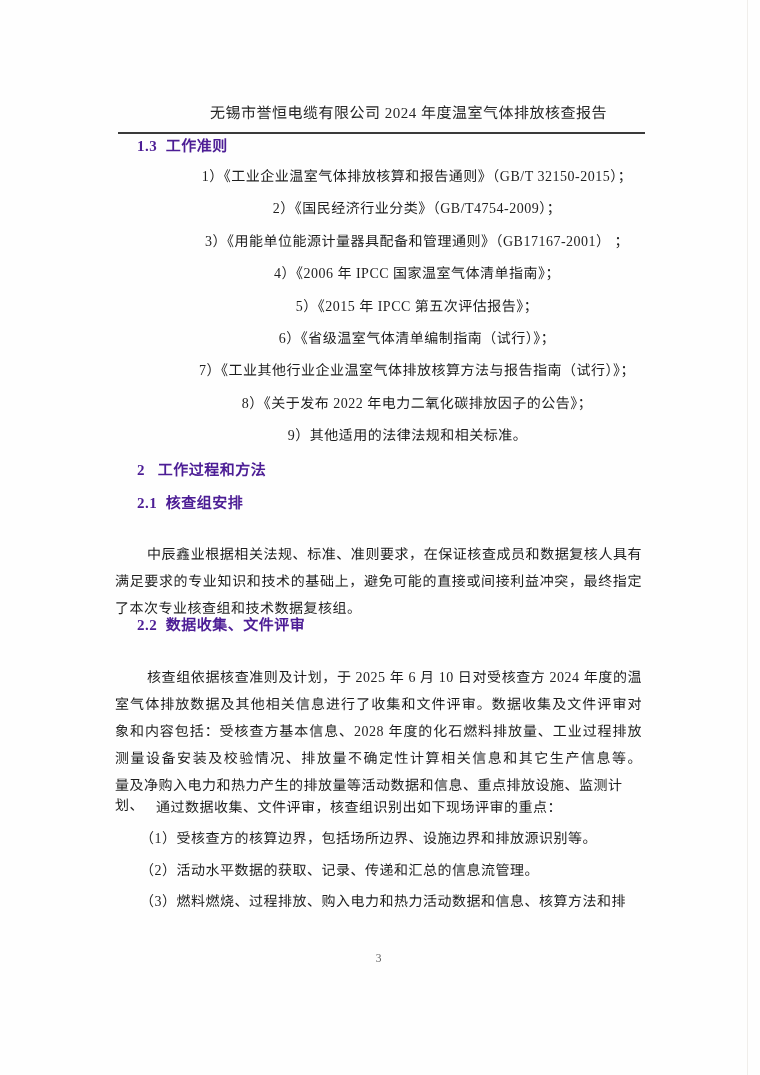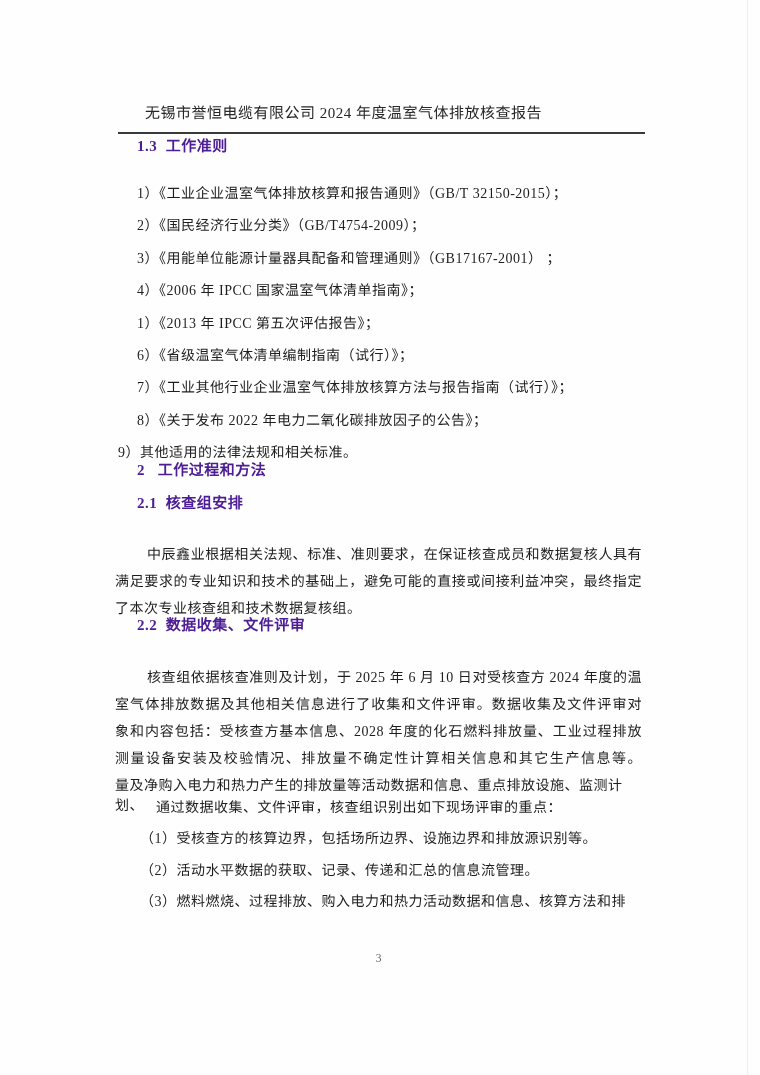--- a/index.html
+++ b/index.html
@@ -20,21 +20,21 @@
     position: absolute;
     font-size: 14px;
     line-height: 20px;
     letter-spacing: 0.5px;
     white-space: pre;
   }
   .title {
     top: 103px;
     left: 145px;
     width: 527px;
-    text-align: left;
+    text-align: center;
     font-size: 15px;
     color: #262626;
   }
   .header-rule {
     position: absolute;
     top: 132px;
     left: 118px;
     width: 527px;
     height: 2px;
     background: #3a3a3a;
@@ -45,23 +45,24 @@
     color: #4c1d95;
     left: 137px;
   }
   .h13 { top: 136px; }
   .h2  { top: 460px; }
   .h21 { top: 493px; }
   .h22 { top: 615px; }
 
   .refs {
     position: absolute;
-    top: 184px;
+    top: 167px;
     left: 137px;
     width: 560px;
+    text-align: center;
   }
   .refs .ref {
     position: relative;
     height: 32.4px;
     font-size: 14px;
     line-height: 20px;
     letter-spacing: 0.5px;
     white-space: pre;
   }
   .refs .ref:last-child { margin-left: -19px; }
@@ -132,21 +133,21 @@
 
   <div class="header-rule"></div>
 
   <div class="line h h13">1.3  工作准则</div>
 
   <div class="refs">
       <div class="ref">1）《工业企业温室气体排放核算和报告通则》（GB/T 32150-2015）；</div>
       <div class="ref">2）《国民经济行业分类》（GB/T4754-2009）；</div>
       <div class="ref">3）《用能单位能源计量器具配备和管理通则》（GB17167-2001） ；</div>
       <div class="ref">4）《2006 年 IPCC 国家温室气体清单指南》；</div>
-      <div class="ref">1）《2013 年 IPCC 第五次评估报告》；</div>
+      <div class="ref">5）《2015 年 IPCC 第五次评估报告》；</div>
       <div class="ref">6）《省级温室气体清单编制指南（试行）》；</div>
       <div class="ref">7）《工业其他行业企业温室气体排放核算方法与报告指南（试行）》；</div>
       <div class="ref">8）《关于发布 2022 年电力二氧化碳排放因子的公告》；</div>
       <div class="ref">9）其他适用的法律法规和相关标准。</div>
     </div>
 
   <div class="line h h2">2   工作过程和方法</div>
 
   <div class="line h h21">2.1  核查组安排</div>
 

